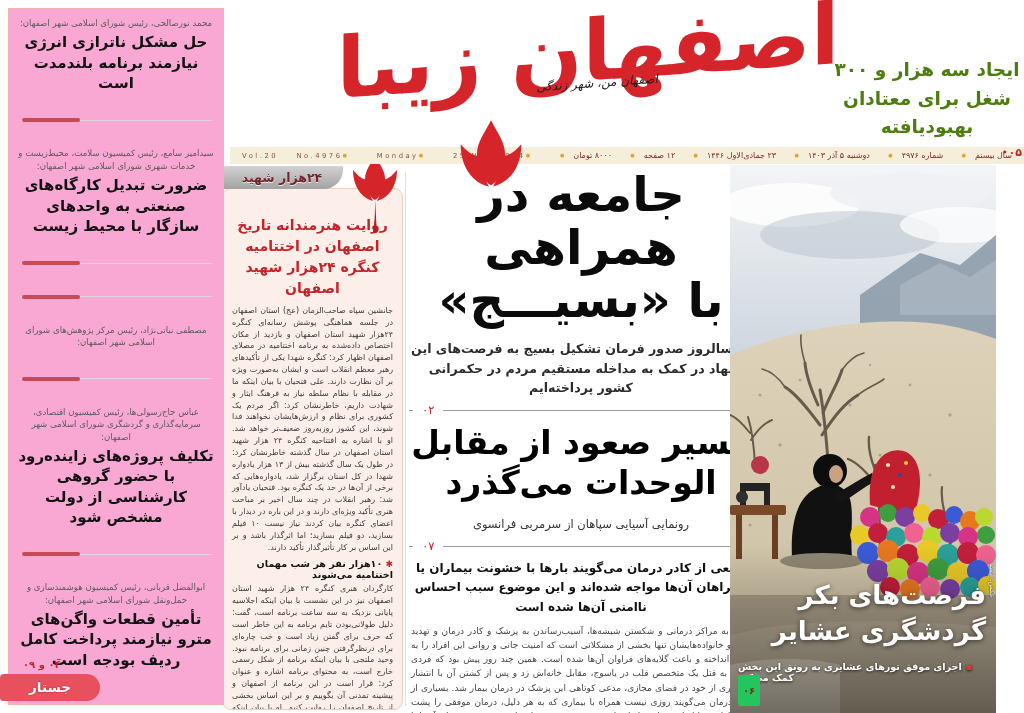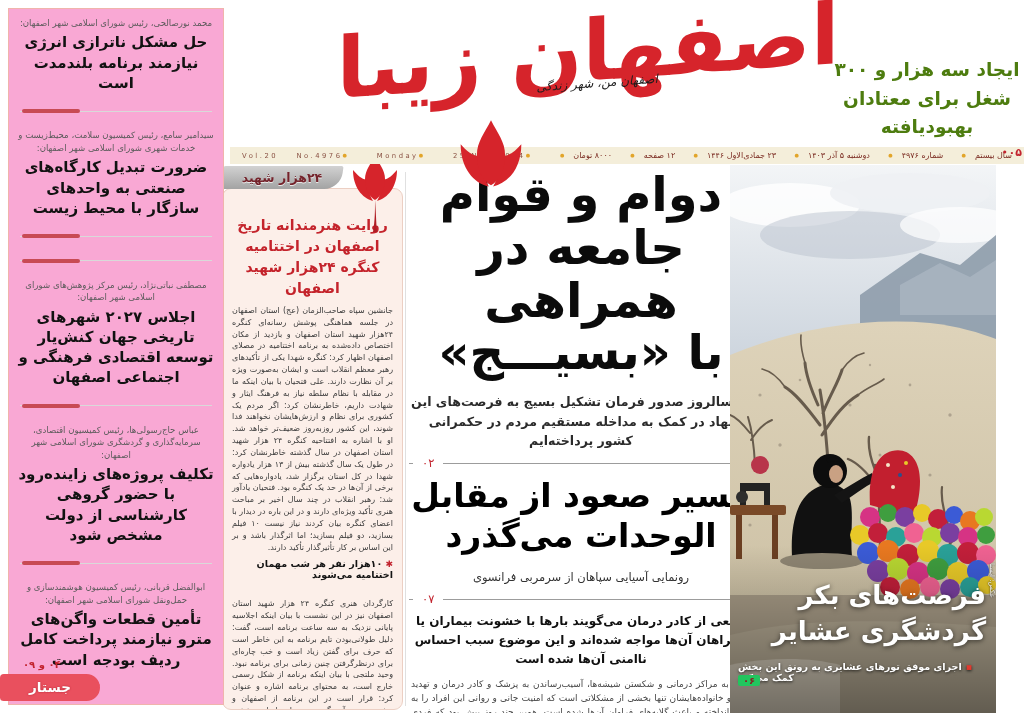--- a/index.html
+++ b/index.html
@@ -58,21 +58,21 @@
     transform:skewX(-8deg); z-index:4;
   }
   .congress-badge span { display:block; transform:skewX(8deg); font-size:12.5px; font-weight:bold; color:#74232b; text-align:center; line-height:23px; text-shadow:0 1px 0 #e8e8e8; }
   .congress-box {
     position:absolute; left:0; top:40px; width:181px; height:522px;
     background:#fcefe9; border:1px solid #eccfc3; border-radius:9px;
     padding:26px 9px 8px 9px; overflow:hidden;
   }
   .congress-h { color:#c4232b; font-size:14px; font-weight:bold; text-align:center; line-height:1.5; margin-bottom:6px; }
   .congress-body { font-size:8px; line-height:1.48; color:#3b3b3b; text-align:justify; }
-  .congress-sub { font-size:9.6px; font-weight:bold; color:#141414; margin:5px 0 18px; }
+  .congress-sub { font-size:9.6px; font-weight:bold; color:#141414; margin:5px 0 3px; }
   .congress-sub::before { content:"✱ "; color:#c2232e; font-size:9px; }
 
   .vsep { position:absolute; left:405px; top:172px; width:1px; height:534px; background:#e0e0e0; }
 
   
   .main-col { position:absolute; left:409px; top:168px; width:344px; }
   .lead-h { font-size:48px; font-weight:bold; color:#0b0b0b; text-align:center; line-height:1.1; letter-spacing:-1px; }
   .deck { font-size:12.6px; font-weight:bold; color:#2b2b2b; text-align:center; line-height:1.55; margin-top:13px; }
   .deck-light { font-weight:normal; font-size:11.5px; color:#333; }
   .pmark { position:relative; height:14px; margin-top:5px; }
@@ -84,21 +84,21 @@
     .health-h { color:#fff; -webkit-text-stroke:1.5px #141414; }
   }
   .health-deck { font-size:12px; font-weight:bold; color:#101010; text-align:center; line-height:1.6; margin-top:6px; }
   .health-body { font-size:9px; line-height:1.58; color:#454545; text-align:justify; margin-top:7px; padding:0 2px; }
 
   
   .photo { position:absolute; left:730px; top:165px; width:266px; height:548px; overflow:hidden; background:#cfc6b2; }
   .ph-h { position:absolute; right:10px; top:412px; text-align:right; color:#fff; font-size:26px; font-weight:bold; line-height:1.4; text-shadow:0 1px 5px rgba(0,0,0,.65); z-index:3; }
   .ph-deck { position:absolute; right:10px; left:8px; top:496px; color:#fff; font-size:9.6px; font-weight:bold; text-align:left; text-shadow:0 1px 3px rgba(0,0,0,.75); z-index:3; }
   .ph-deck::before { content:"▪"; color:#e03a2f; margin-left:4px; }
-  .ph-pg { position:absolute; left:8px; top:510px; background:#22c55e; color:#8a1f24; font-weight:bold; font-size:10px; padding:0 5px; border-radius:2px; z-index:3; }
+  .ph-pg { position:absolute; left:8px; top:510px; background:#22c55e; color:#8a1f24; font-weight:bold; font-size:10px; padding:10px 5px; border-radius:2px; z-index:3; }
   .ph-credit { position:absolute; right:0px; top:398px; writing-mode:vertical-rl; font-size:6.8px; color:#f2f2f2; letter-spacing:1px; z-index:3; text-shadow:0 0 2px #000; }
 </style>
 </head>
 <body>
 
 <div id="page">
 
   <div class="masthead">
     <div class="masthead-title">اصفهان زیبا</div>
     <div class="masthead-tagline">اصفهان من، شهر زندگی</div>
@@ -137,21 +137,20 @@
     </div>
     <div class="sb-div"></div>
     <div>
       <div class="sb-kicker">سیدامیر سامع، رئیس کمیسیون سلامت، محیط‌زیست و خدمات شهری شورای اسلامی شهر اصفهان:</div>
       <div class="sb-h">ضرورت تبدیل کارگاه‌های صنعتی به واحدهای سازگار با محیط زیست</div>
     </div>
     <div class="sb-div"></div>
     <div class="sb-div"></div>
     <div>
       <div class="sb-kicker">مصطفی نباتی‌نژاد، رئیس مرکز پژوهش‌های شورای اسلامی شهر اصفهان:</div>
-      <div class="sb-h">اجلاس ۲۰۲۷ شهرهای تاریخی جهان کنش‌یار توسعه اقتصادی فرهنگی و اجتماعی اصفهان</div>
     </div>
     <div class="sb-div"></div>
     <div>
       <div class="sb-kicker">عباس حاج‌رسولی‌ها، رئیس کمیسیون اقتصادی، سرمایه‌گذاری و گردشگری شورای اسلامی شهر اصفهان:</div>
       <div class="sb-h">تکلیف پروژه‌های زاینده‌رود با حضور گروهی کارشناسی از دولت مشخص شود</div>
     </div>
     <div class="sb-div"></div>
     <div>
       <div class="sb-kicker">ابوالفضل قربانی، رئیس کمیسیون هوشمندسازی و حمل‌ونقل شورای اسلامی شهر اصفهان:</div>
       <div class="sb-h">تأمین قطعات واگن‌های مترو نیازمند پرداخت کامل ردیف بودجه است</div>
@@ -178,21 +177,20 @@
       <div class="congress-sub">۱۰هزار نفر هر شب مهمان اختتامیه می‌شوند</div>
       <div class="congress-body">کارگردان هنری کنگره ۲۴ هزار شهید استان اصفهان نیز در این نشست با بیان اینکه اجلاسیه پایانی نزدیک به سه ساعت برنامه است، گفت: دلیل طولانی‌بودن تایم برنامه به این خاطر است که حرف برای گفتن زیاد است و خب چاره‌ای برای درنظرگرفتن چنین زمانی برای برنامه نبود. وحید ملتجی با بیان اینکه برنامه از شکل رسمی خارج است، به محتوای برنامه اشاره و عنوان کرد: قرار است در این برنامه از اصفهان و پیشینه تمدنی آن بگوییم و بر این اساس بخشی از تاریخ اصفهان را روایت کنیم. او با بیان اینکه هر سه شب، برنامه شبیه هم و با یک محتواست، تصریح کرد: در این مسیر پیشینه دینی اصفهان، انقلاب اسلامی و دفاع مقدس مطرح است؛ چراکه این اتفاق‌ها به هم متصل است و جدا از هم نیست...</div>
 
     </div>
   </div>
 
   <div class="vsep"></div>
 
   <div class="main-col">
     <div class="lead-h">
-      <div>دوام و قوام</div>
       <div>جامعه در همراهی</div>
       <div>با «بسیـــج»</div>
     </div>
     <div class="deck">در سالروز صدور فرمان تشکیل بسیج به فرصت‌های این نهاد در کمک به مداخله مستقیم مردم در حکمرانی کشور پرداخته‌ایم</div>
     <div class="pmark">
       <div class="line"></div>
       <div class="num">۰۲</div>
     </div>
     <div class="sports-h">مسیر صعود از مقابل الوحدات می‌گذرد</div>
     <div class="deck deck-light">رونمایی آسیایی سپاهان از سرمربی فرانسوی</div>

